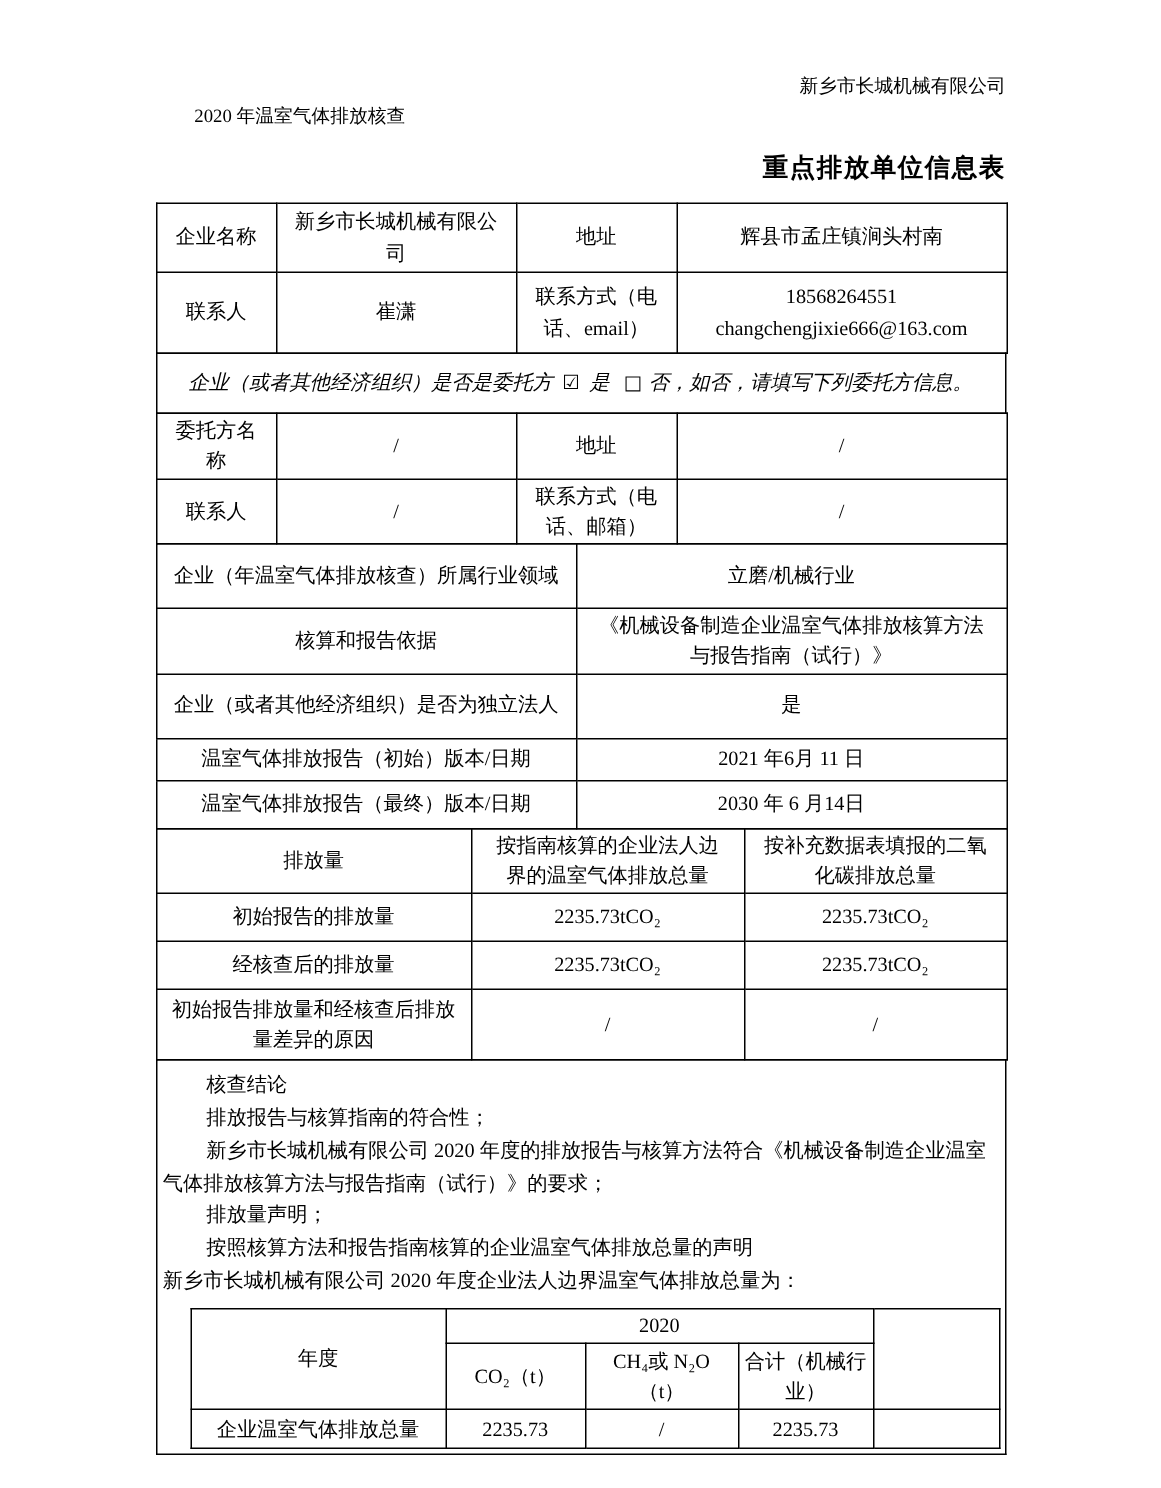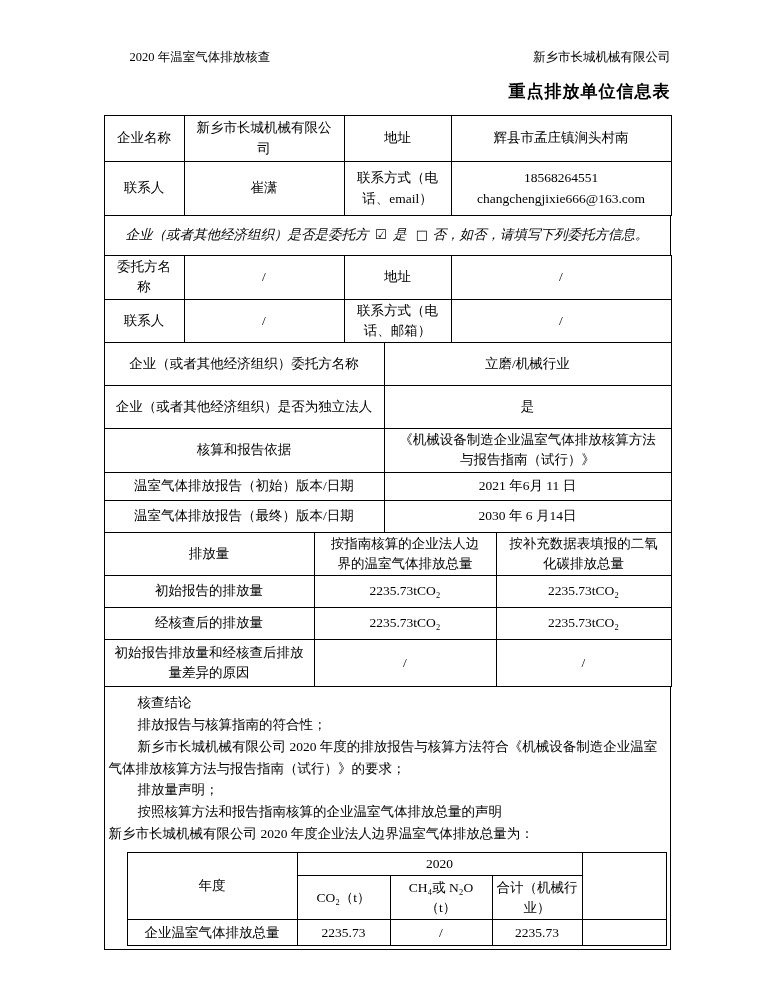--- a/index.html
+++ b/index.html
@@ -3,21 +3,21 @@
 <meta charset="utf-8">
 <style>
   html,body { margin:0; padding:0; background:#ffffff; }
   .page {
     width:774px; height:992px; background:#ffffff; color:#000;
     font-family:"Liberation Serif","DejaVu Serif",serif;
     box-sizing:border-box; padding-top:50px; overflow:hidden;
   }
   .content { width:567px; margin:0 auto; }
   .doc-header { display:flex; justify-content:space-between; font-size:12.5px; line-height:1.2; }
-  .doc-header .lft { padding-left:26px; }
+  .doc-header .lft { padding-left:26px;margin-top:20px; }
   .doc-title { text-align:right; font-size:17px; font-weight:bold; letter-spacing:1px; margin:15px 0 13px 0; }
 
   table { border-collapse:collapse; table-layout:fixed; width:567px; margin-top:-1px; }
   td {
     border:1px solid #000; text-align:center; vertical-align:middle;
     font-size:13.5px; line-height:1.5; padding:1px 10px;
     word-break:break-all; box-sizing:border-box;
   }
   .h46 td{height:46px;} .h54 td{height:54px;} .h40 td{height:40px;font-style:italic;}
   .h43 td{height:43px;} .h41 td{height:41px;} .h28 td{height:28px;font-family:Liberation Serif, serif;}
@@ -111,30 +111,30 @@
     </tbody>
       </table>
 
     <table>
       <colgroup>
           <col style="width:280px">
           <col style="width:287px">
         </colgroup>
       <tbody>
           <tr class="h43">
-        <td>企业（或者其他经济组织）委托方名称</td>
+        <td>企业（年温室气体排放核查）所属行业领域</td>
         <td>立磨/机械行业</td>
+      </tr>
+      <tr class="h43">
+        <td>核算和报告依据</td>
+        <td>《机械设备制造企业温室气体排放核算方法与报告指南（试行）》</td>
       </tr>
       <tr class="h43">
         <td>企业（或者其他经济组织）是否为独立法人</td>
         <td>是</td>
-      </tr>
-      <tr class="h43">
-        <td>核算和报告依据</td>
-        <td>《机械设备制造企业温室气体排放核算方法与报告指南（试行）》</td>
       </tr>
       <tr class="h28">
         <td>温室气体排放报告（初始）版本/日期</td>
         <td>2021 年6月 11 日</td>
       </tr>
       <tr class="h32">
         <td>温室气体排放报告（最终）版本/日期</td>
         <td>2030 年 6 月14日</td>
       </tr>
     </tbody>

